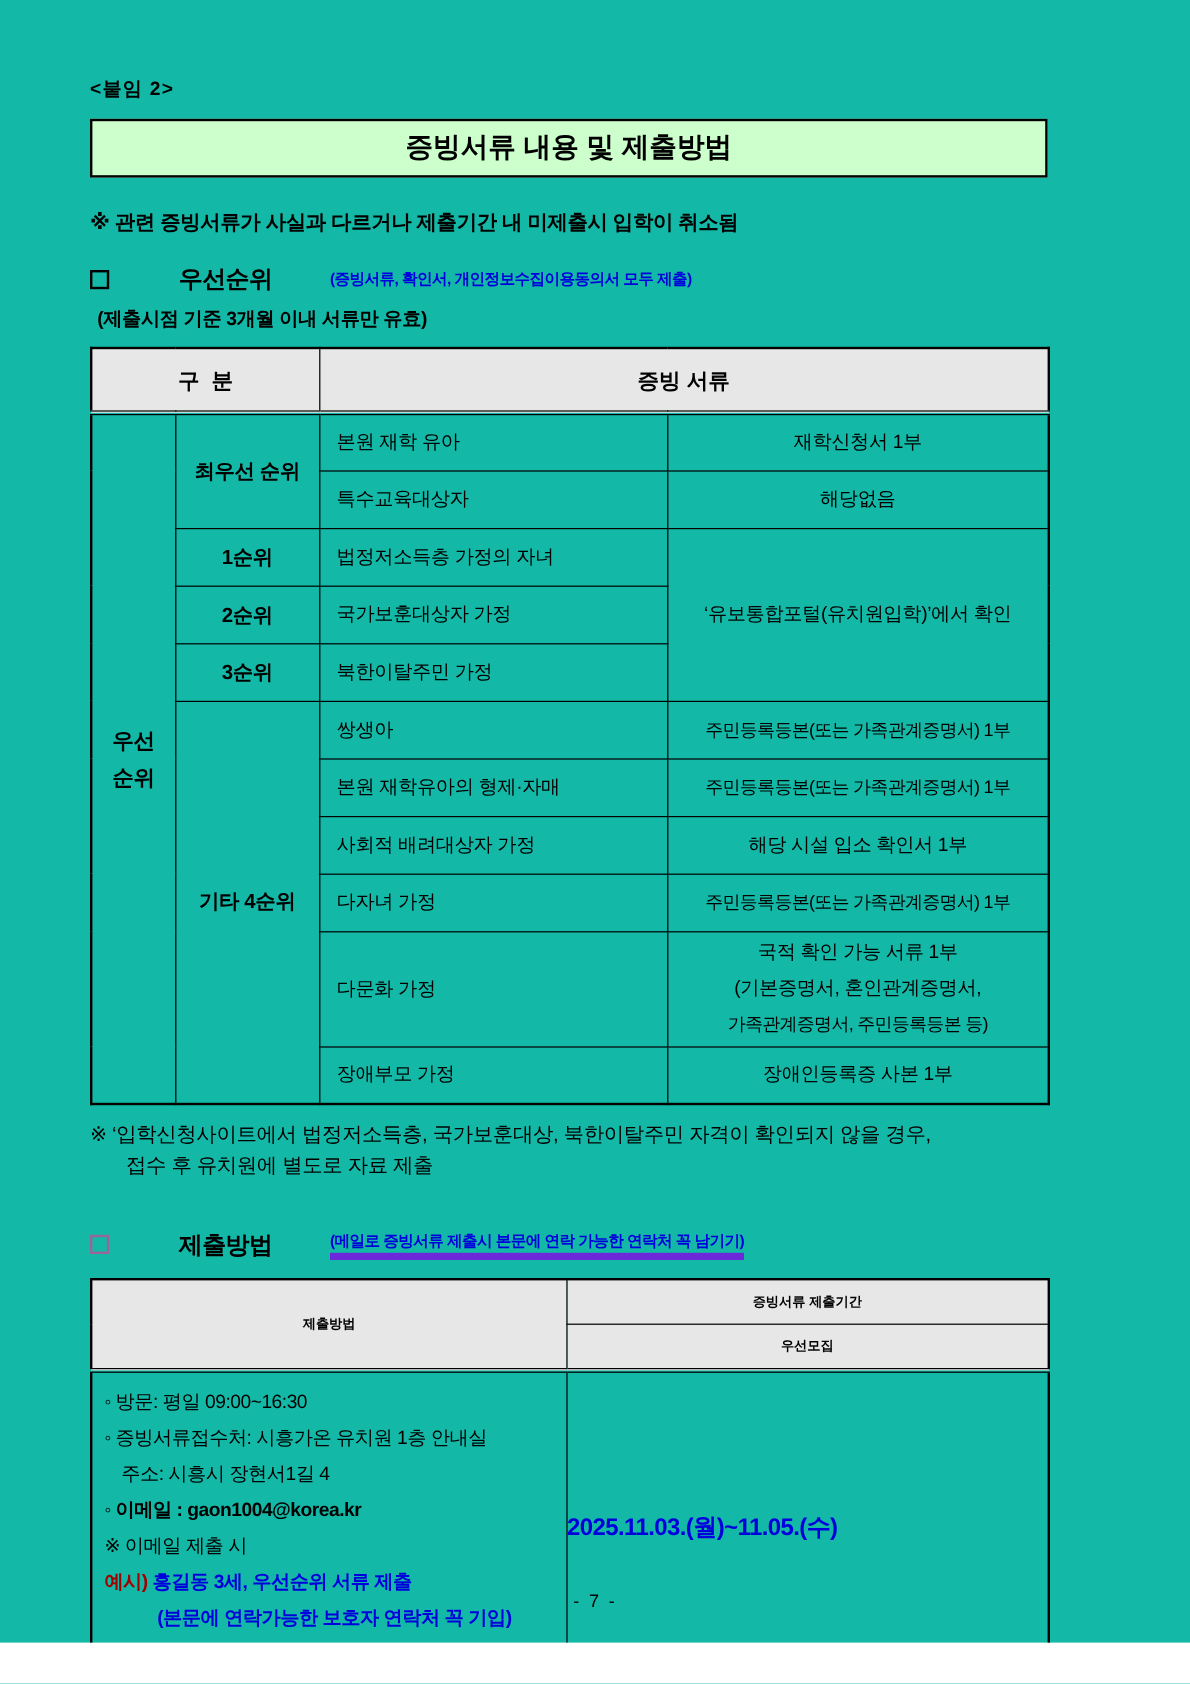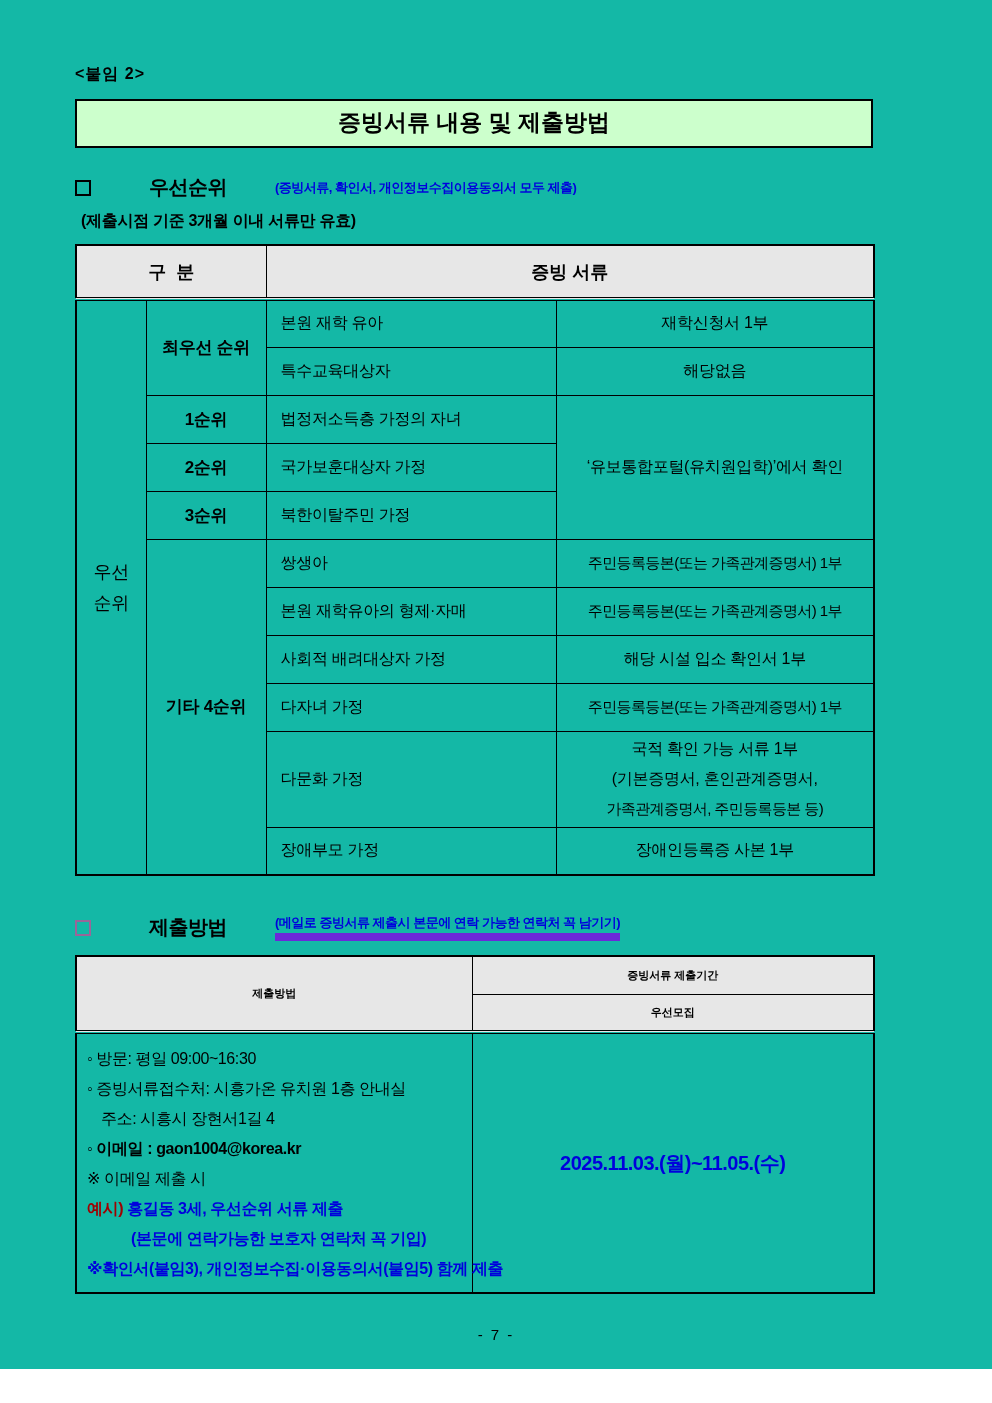--- a/index.html
+++ b/index.html
@@ -19,33 +19,33 @@
     text-align:center; font-size:23px; font-weight:bold;
     padding:6px 0 8px 0; margin-bottom:26px;
   }
   .warning-note { font-size:17px; font-weight:600; margin-bottom:22px; letter-spacing:-0.3px; }
 
   .sec-heading { display:flex; align-items:center; margin-bottom:10px;gap:48px; }
   .sq { width:16px; height:16px; border:2px solid #000; margin-right:10px; flex:0 0 auto; }
   .sq.purple { border-color:#996699; }
   .sec-title { font-size:20px; font-weight:bold; letter-spacing:-0.5px; }
   .sec-paren { font-size:13px; font-weight:bold; color:#0000dd; letter-spacing:-0.5px; }
-  .sec-paren.u { border-bottom:8px solid #6d28d9; padding-bottom:1px; }
+  .sec-paren.u { border-bottom:6px solid #6d28d9; padding-bottom:1px; }
   .validity-note { font-size:16px; font-weight:bold; margin:0 0 12px 6px; letter-spacing:-0.3px; }
 
   table { border-collapse:collapse; table-layout:fixed; width:798px; }
   table, th, td { border:1px solid #000; }
   table { border-width:2px; }
   th, td { font-size:16px; vertical-align:middle; }
   .t1 thead th {
     background:#e7e7e7; font-size:18px; font-weight:bold;
     height:54px; border-bottom:4px double #000; white-space:pre;margin-left:32px;
   }
   .t1 td { height:48px; text-align:center; letter-spacing:-0.3px; }
-  .t1 .side { font-size:18px; font-weight:normal; white-space:pre-line; line-height:1.7; }
+  .t1 .side { font-size:18px; font-weight:bold; white-space:pre-line; line-height:1.7; }
   .t1 .grp { font-size:17px; font-weight:bold; }
   .t1 .sub { text-align:left; padding-left:14px; }
   .t1 .tight { font-size:15px; padding:0 1px; letter-spacing:-0.6px; }
   .t1 .multi { height:96px; }
   .t1 .multi div { line-height:30px; }
 
   .footnote { font-size:17px; margin-top:12px; line-height:1.55; letter-spacing:-0.3px; }
   .footnote .l2 { padding-left:30px; }
 
   .sec2 { margin-top:38px; }
@@ -53,37 +53,38 @@
   .t2 thead th { background:#e7e7e7; font-weight:bold; font-size:11px; height:38px; }
   .t2 thead .dbl { border-bottom:4px double #000; }
   .t2 .methods { padding:10px 6px 8px 10px; vertical-align:top; }
   .t2 .methods div { line-height:30px; font-size:16px; letter-spacing:-0.4px; white-space:nowrap; }
   .t2 .indent1 { padding-left:14px; }
   .t2 .indent2 { padding-left:44px; }
   .t2 .bold { font-weight:bold; }
   .t2 .blue { color:#0000dd; font-weight:bold; }
   .t2 .red { color:#a00000; font-weight:bold; }
   .t2 .small { font-size:15px; letter-spacing:-0.8px; }
-  .t2 .period-cell { text-align:center; }
+  .t2 .period-cell { }
   .t2 .period-text { color:#0000dd; font-weight:bold; font-size:20px; letter-spacing:-0.5px; }
 
   .page-footer {
     position:absolute; left:0; bottom:26px; width:992px;
     text-align:center; font-size:15px; letter-spacing:2px;
   }
 </style>
 </head>
 <body>
 
 <div class="page">
 
   <div class="attach-label">&lt;붙임 2&gt;</div>
 
   <div class="title-banner">증빙서류 내용 및 제출방법</div>
 
+  <div class="warning-note">※ 관련 증빙서류가 사실과 다르거나 제출기간 내 미제출시 입학이 취소됨</div>
 
   <div class="sec-heading">
     <span class="sq"></span>
     <span class="sec-title">우선순위</span>
       <span class="sec-paren">(증빙서류, 확인서, 개인정보수집이용동의서 모두 제출)</span>
   </div>
   <div class="validity-note">(제출시점 기준 3개월 이내 서류만 유효)</div>
 
   <table class="t1">
     <colgroup>
@@ -148,20 +149,24 @@
           <div class="tight">가족관계증명서, 주민등록등본 등)</div>
         </td>
       </tr>
       <tr>
         <td class="sub">장애부모 가정</td>
         <td>장애인등록증 사본 1부</td>
       </tr>
     </tbody>
   </table>
 
+  <div class="footnote">
+    <div>※ ‘입학신청사이트에서 법정저소득층, 국가보훈대상, 북한이탈주민 자격이 확인되지 않을 경우,</div>
+    <div class="l2">접수 후 유치원에 별도로 자료 제출</div>
+  </div>
 
   <div class="sec-heading sec2">
     <span class="sq purple"></span>
     <span class="sec-title">제출방법</span>
       <span class="sec-paren u">(메일로 증빙서류 제출시 본문에 연락 가능한 연락처 꼭 남기기)</span>
   </div>
 
   <table class="t2">
     <colgroup>
         <col style="width:396px">

